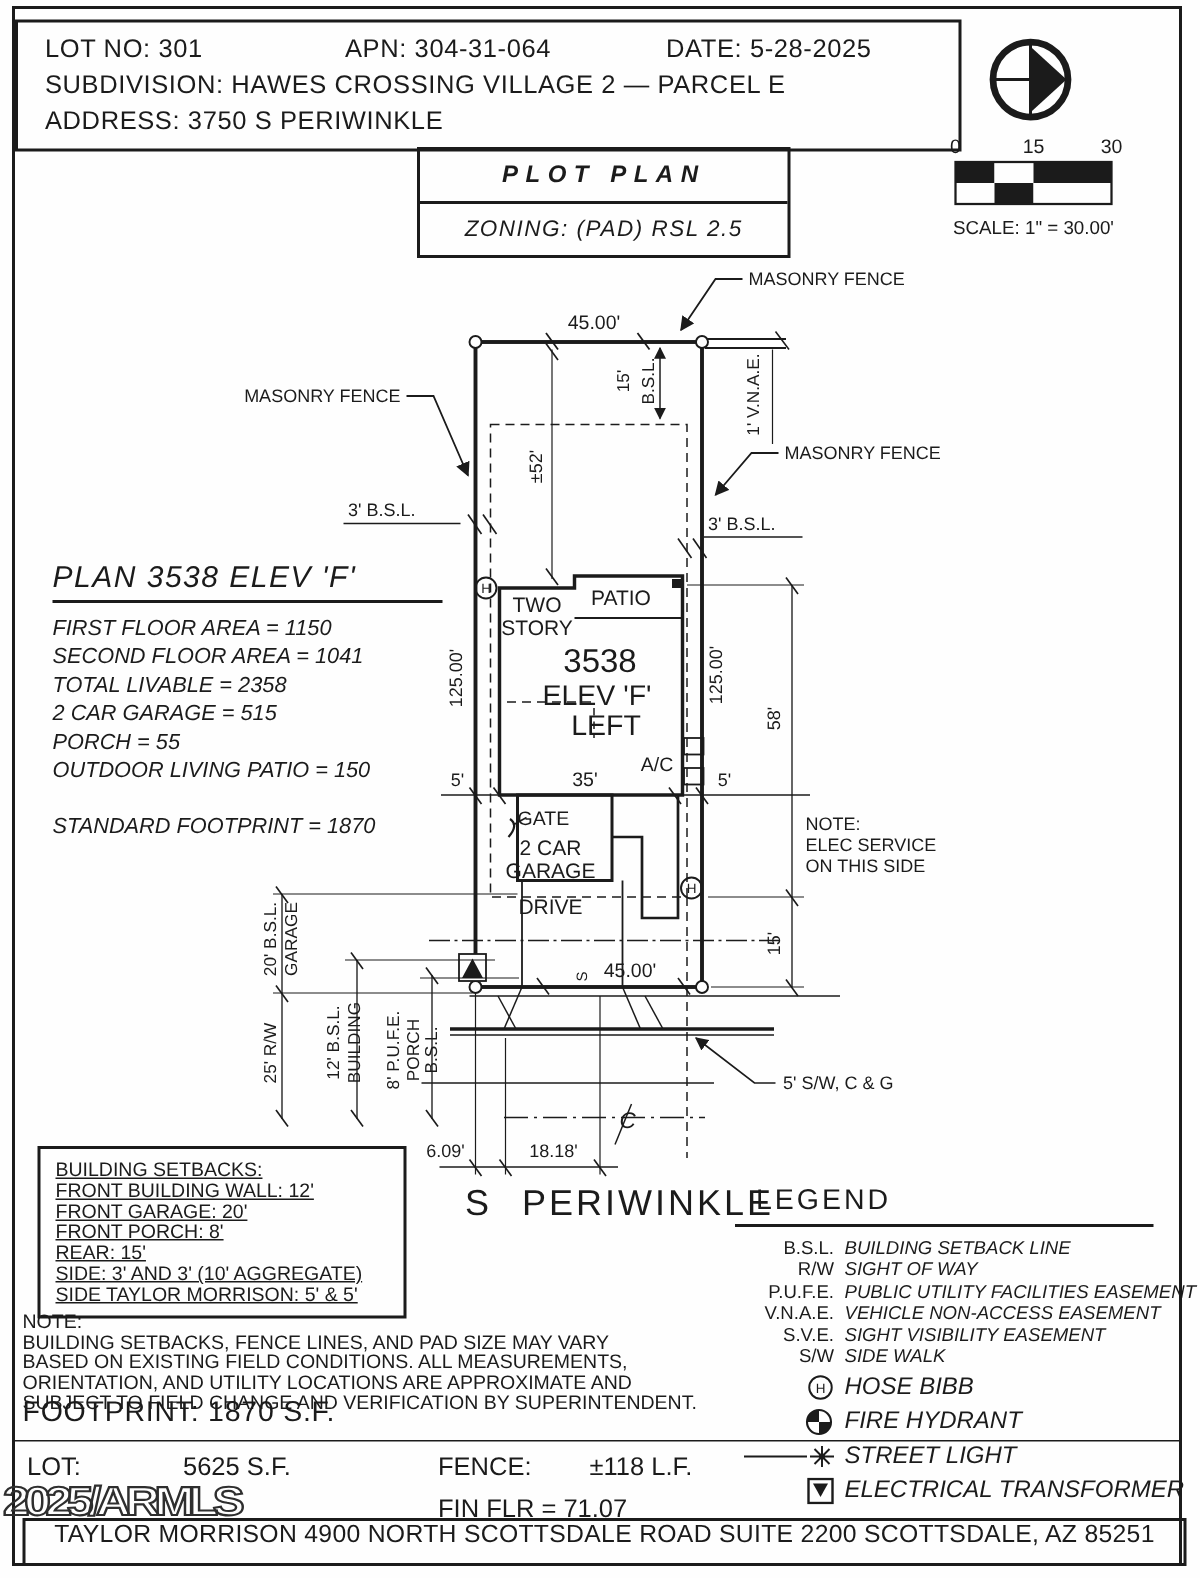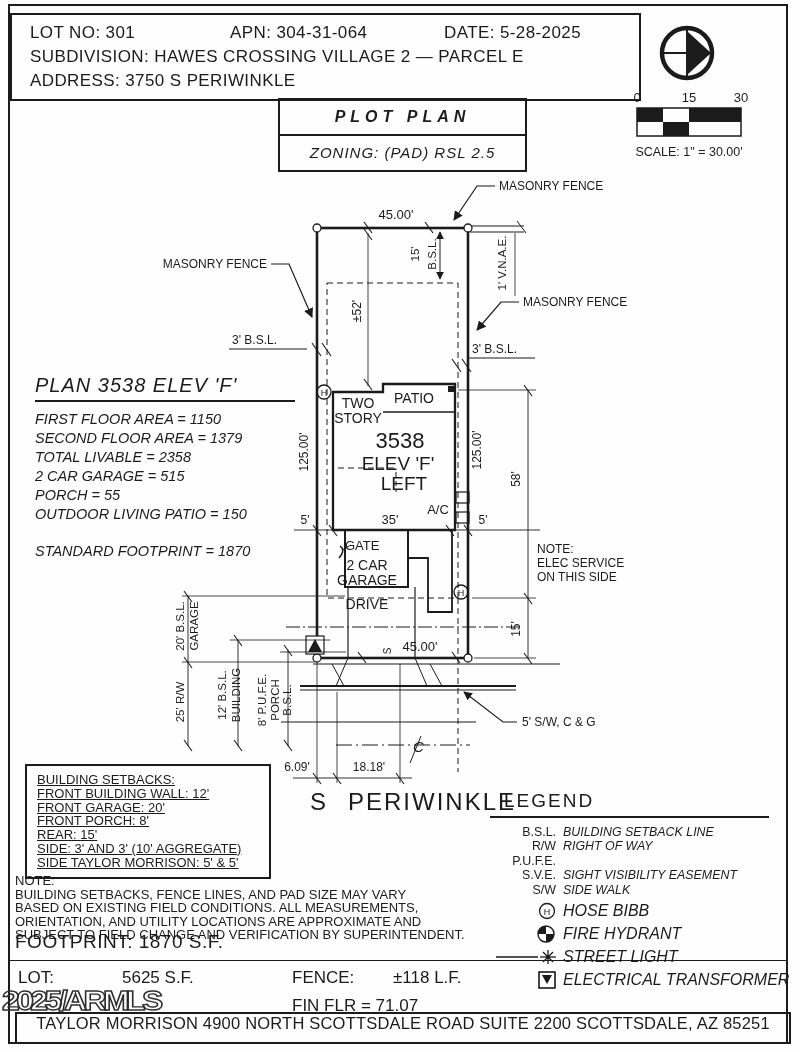--- a/index.html
+++ b/index.html
@@ -288,21 +288,21 @@
       <rect x="47" y="34" width="26" height="14" fill="#1b1b1b"></rect>
       <rect x="73" y="34" width="52" height="14" fill="#fefefe"></rect>
       <rect x="21" y="20" width="104" height="28" fill="none" stroke="#1b1b1b" stroke-width="1.5"></rect>
     </g>
     <text x="73" y="68" font-size="12.5" text-anchor="middle">SCALE: 1" = 30.00'</text>
   </svg>
 
   <div class="abs" id="plan-info">
     <div class="pi-title">PLAN 3538 ELEV 'F'</div>
     <div class="pi-line">FIRST FLOOR AREA = 1150</div>
-    <div class="pi-line">SECOND FLOOR AREA = 1379</div>
+    <div class="pi-line">SECOND FLOOR AREA = 1041</div>
     <div class="pi-line">TOTAL LIVABLE = 2358</div>
     <div class="pi-line">2 CAR GARAGE = 515</div>
     <div class="pi-line">PORCH = 55</div>
     <div class="pi-line">OUTDOOR LIVING PATIO = 150</div>
     <div class="pi-gap"></div>
     <div class="pi-line">STANDARD FOOTPRINT = 1870</div>
   </div>
 
   <div class="abs" id="setbacks-box">
     <div class="sb-line">BUILDING SETBACKS:</div>
@@ -334,24 +334,29 @@
   <div class="abs" id="watermark">2025/ARMLS</div>
 
   <div class="abs" id="legend">
     <div class="lg-title">LEGEND</div>
     <div class="lg-row">
         <span class="lg-abbr">B.S.L.</span>
         <span class="lg-desc">BUILDING SETBACK LINE</span>
       </div>
     <div class="lg-row">
         <span class="lg-abbr">R/W</span>
-        <span class="lg-desc">RIGHT OF WAY</span>
+        <span class="lg-desc">SIGHT OF WAY</span>
       </div>
     <div class="lg-row">
         <span class="lg-abbr">P.U.F.E.</span>
+        <span class="lg-desc">PUBLIC UTILITY FACILITIES EASEMENT</span>
+      </div>
+    <div class="lg-row">
+        <span class="lg-abbr">V.N.A.E.</span>
+        <span class="lg-desc">VEHICLE NON-ACCESS EASEMENT</span>
       </div>
     <div class="lg-row">
         <span class="lg-abbr">S.V.E.</span>
         <span class="lg-desc">SIGHT VISIBILITY EASEMENT</span>
       </div>
     <div class="lg-row">
         <span class="lg-abbr">S/W</span>
         <span class="lg-desc">SIDE WALK</span>
       </div>
 

